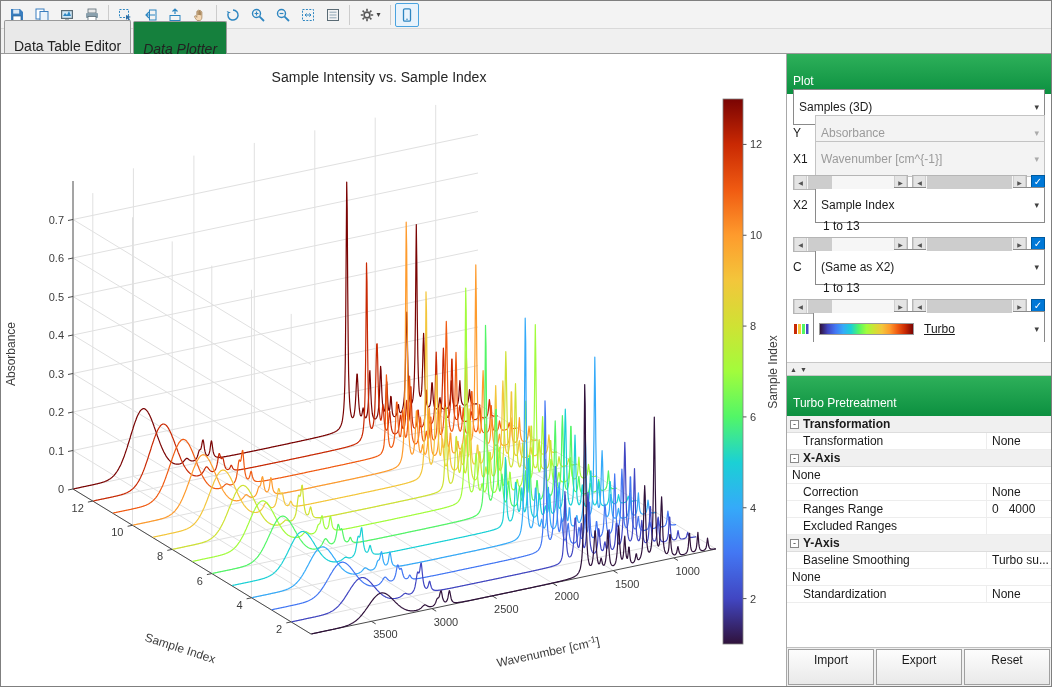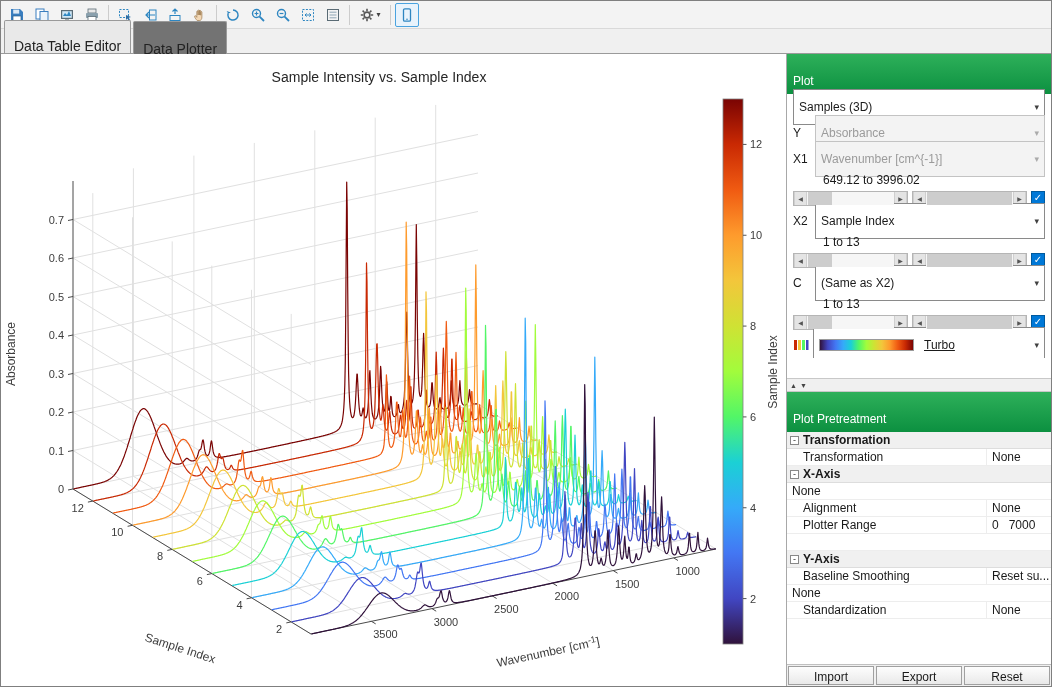--- a/index.html
+++ b/index.html
@@ -12,21 +12,21 @@
   .tool-btn.wide { width:32px; gap:1px; }
   .tool-btn.active { border:1px solid #4aa3df; background:#e8f3fc; }
   .tb-sep { width:1px; height:20px; background:#cccccc; margin:0 3px; }
   .caret-sm { font-size:8px; color:#444; }
 
   
   .tabbar { height:25px; background:#f0f0f0; border-bottom:1px solid #9a9a9a; display:flex; align-items:flex-end; padding-left:3px; }
   .tab { height:20px; line-height:19px; padding:16px 9px; font-size:14px; color:#222;
          border:1px solid #9a9a9a; border-bottom:none; background:#e9e9e9; margin-right:2px;
          border-radius:2px 2px 0 0;margin-top:47px; }
-  .tab.active { background:#737373; height:23px; line-height:22px; margin-bottom:-1px; }
+  .tab.active { background:#15803d; height:23px; line-height:22px; margin-bottom:-1px;font-style:italic; }
 
   
   .content { display:flex; height:632px; }
   .plot-area { width:785px; background:#ffffff; }
 
   .side-panel { width:265px; background:#ffffff; border-left:1px solid #a8a8a8; display:flex; flex-direction:column; font-size:12px; color:#1a1a1a; }
   .panel-header { height:18px; background:linear-gradient(#2eb05a,#0c9040); color:#fff; font-size:12px; padding:20px 6px; flex:none; }
 
   .p-row { display:flex; align-items:center; padding:3px 6px; gap:4px; flex:none; height:26px; }
   .lbl { width:18px; flex:none; color:#1a1a1a; }
@@ -56,21 +56,21 @@
   .prop-grid { flex:none; }
   .pg-group { display:flex; align-items:center; gap:4px; height:17px; background:#f0f0f0; border-bottom:1px solid #dddddd; font-weight:bold; padding-left:3px; }
   .pg-expand { width:9px; height:9px; border:1px solid #888; background:#fff; font-size:9px; line-height:7px; text-align:center; color:#333; font-weight:normal; flex:none; }
   .pg-row { display:flex; height:17px; background:#fff; border-bottom:1px solid #ededed; }
   .pg-prop { flex:1; padding-left:16px; line-height:16px; border-right:1px solid #ededed; overflow:hidden; white-space:nowrap; }
   .pg-val { width:64px; padding-left:5px; line-height:16px; white-space:pre; overflow:hidden; }
 
   .pg-filler { flex:1; background:#fff; }
 
   .panel-buttons { flex:none; display:flex; border-top:1px solid #c0c0c0; background:#f0f0f0; }
-  .panel-btn { flex:1; height:19px; margin:1px; background:linear-gradient(#fdfdfd,#e9e9e9); border:1px solid #a0a0a0; font-size:12px; text-align:center; line-height:21px; color:#1a1a1a; }
+  .panel-btn { flex:1; height:36px; margin:1px; background:linear-gradient(#fdfdfd,#e9e9e9); border:1px solid #a0a0a0; font-size:12px; text-align:center; line-height:21px; color:#1a1a1a; }
 
   svg text { font-family:"Liberation Sans", sans-serif; }
 </style>
 </head>
 <body>
 
 <div class="window">
 
   <div class="toolbar">
     <div class="tool-btn">
@@ -285,21 +285,20 @@
       </div>
 
       <div class="p-row">
         <span class="lbl">X1</span>
         <div class="combo disabled">
           <span>Wavenumber [cm^{-1}]</span>
           <span class="caret">▾</span>
         </div>
       </div>
 
-      <div class="range-text">649.12 to 3996.02</div>
 
       <div class="slider-row">
         <div class="scrollbar">
           <span class="sb-btn">◀</span>
           <span class="sb-track">
               <span class="sb-thumb thumb-small"></span>
             </span>
           <span class="sb-btn">▶</span>
         </div>
         <div class="scrollbar">
@@ -382,56 +381,57 @@
         </div>
       </div>
 
       <div class="panel-gap"></div>
 
       <div class="splitter">
         <span>▲</span>
         <span>▼</span>
       </div>
 
-      <div class="panel-header">Plot Pretreatment</div>
+      <div class="panel-header">Turbo Pretreatment</div>
 
       <div class="prop-grid" id="prop-grid">
           <div class="pg-group">
             <span class="pg-expand">-</span>
             <span>Transformation</span>
           </div>
           <div class="pg-row">
             <div class="pg-prop">Transformation</div>
             <div class="pg-val">None</div>
           </div>
           <div class="pg-group">
             <span class="pg-expand">-</span>
             <span>X-Axis</span>
           </div>
           <div class="pg-row">
             <div class="pg-val">None</div>
           </div>
           <div class="pg-row">
-            <div class="pg-prop">Alignment</div>
+            <div class="pg-prop">Correction</div>
             <div class="pg-val">None</div>
           </div>
           <div class="pg-row">
-            <div class="pg-prop">Plotter Range</div>
-            <div class="pg-val">0   7000</div>
-          </div>
-          <div class="pg-row">
+            <div class="pg-prop">Ranges Range</div>
+            <div class="pg-val">0   4000</div>
+          </div>
+          <div class="pg-row">
+            <div class="pg-prop">Excluded Ranges</div>
             <div class="pg-val"></div>
           </div>
           <div class="pg-group">
             <span class="pg-expand">-</span>
             <span>Y-Axis</span>
           </div>
           <div class="pg-row">
             <div class="pg-prop">Baseline Smoothing</div>
-            <div class="pg-val">Reset su...</div>
+            <div class="pg-val">Turbo su...</div>
           </div>
           <div class="pg-row">
             <div class="pg-val">None</div>
           </div>
           <div class="pg-row">
             <div class="pg-prop">Standardization</div>
             <div class="pg-val">None</div>
           </div>
         </div>
 

